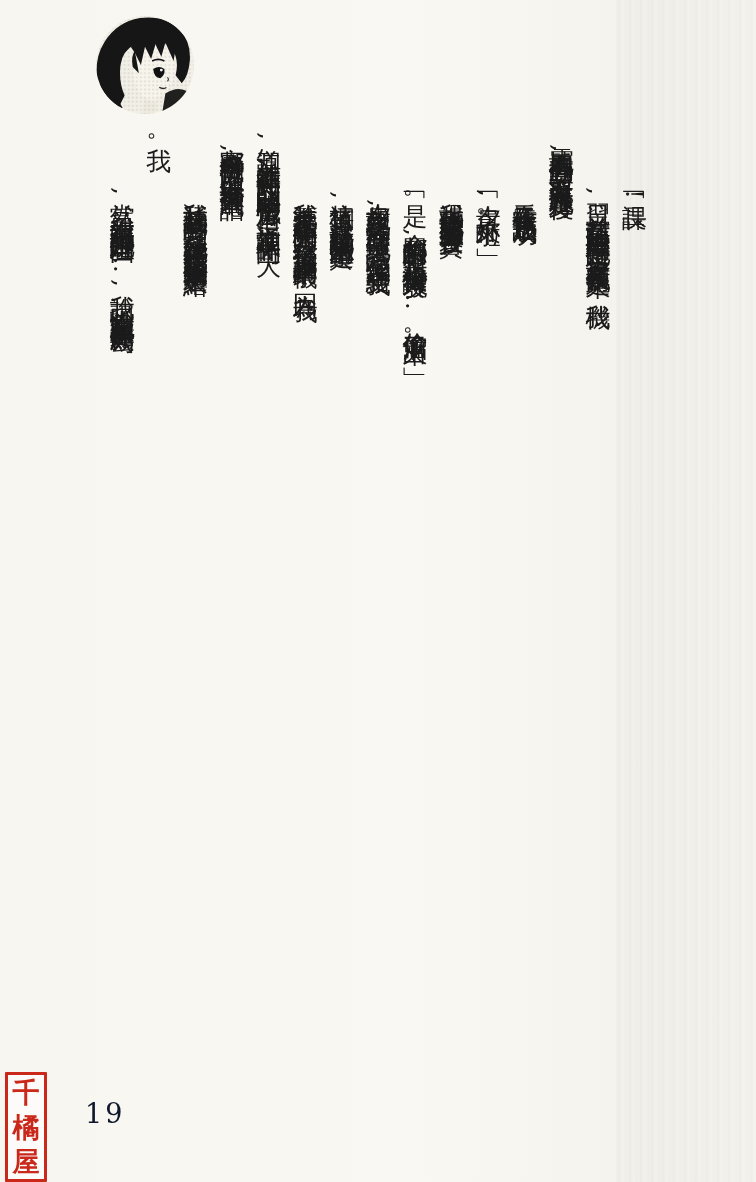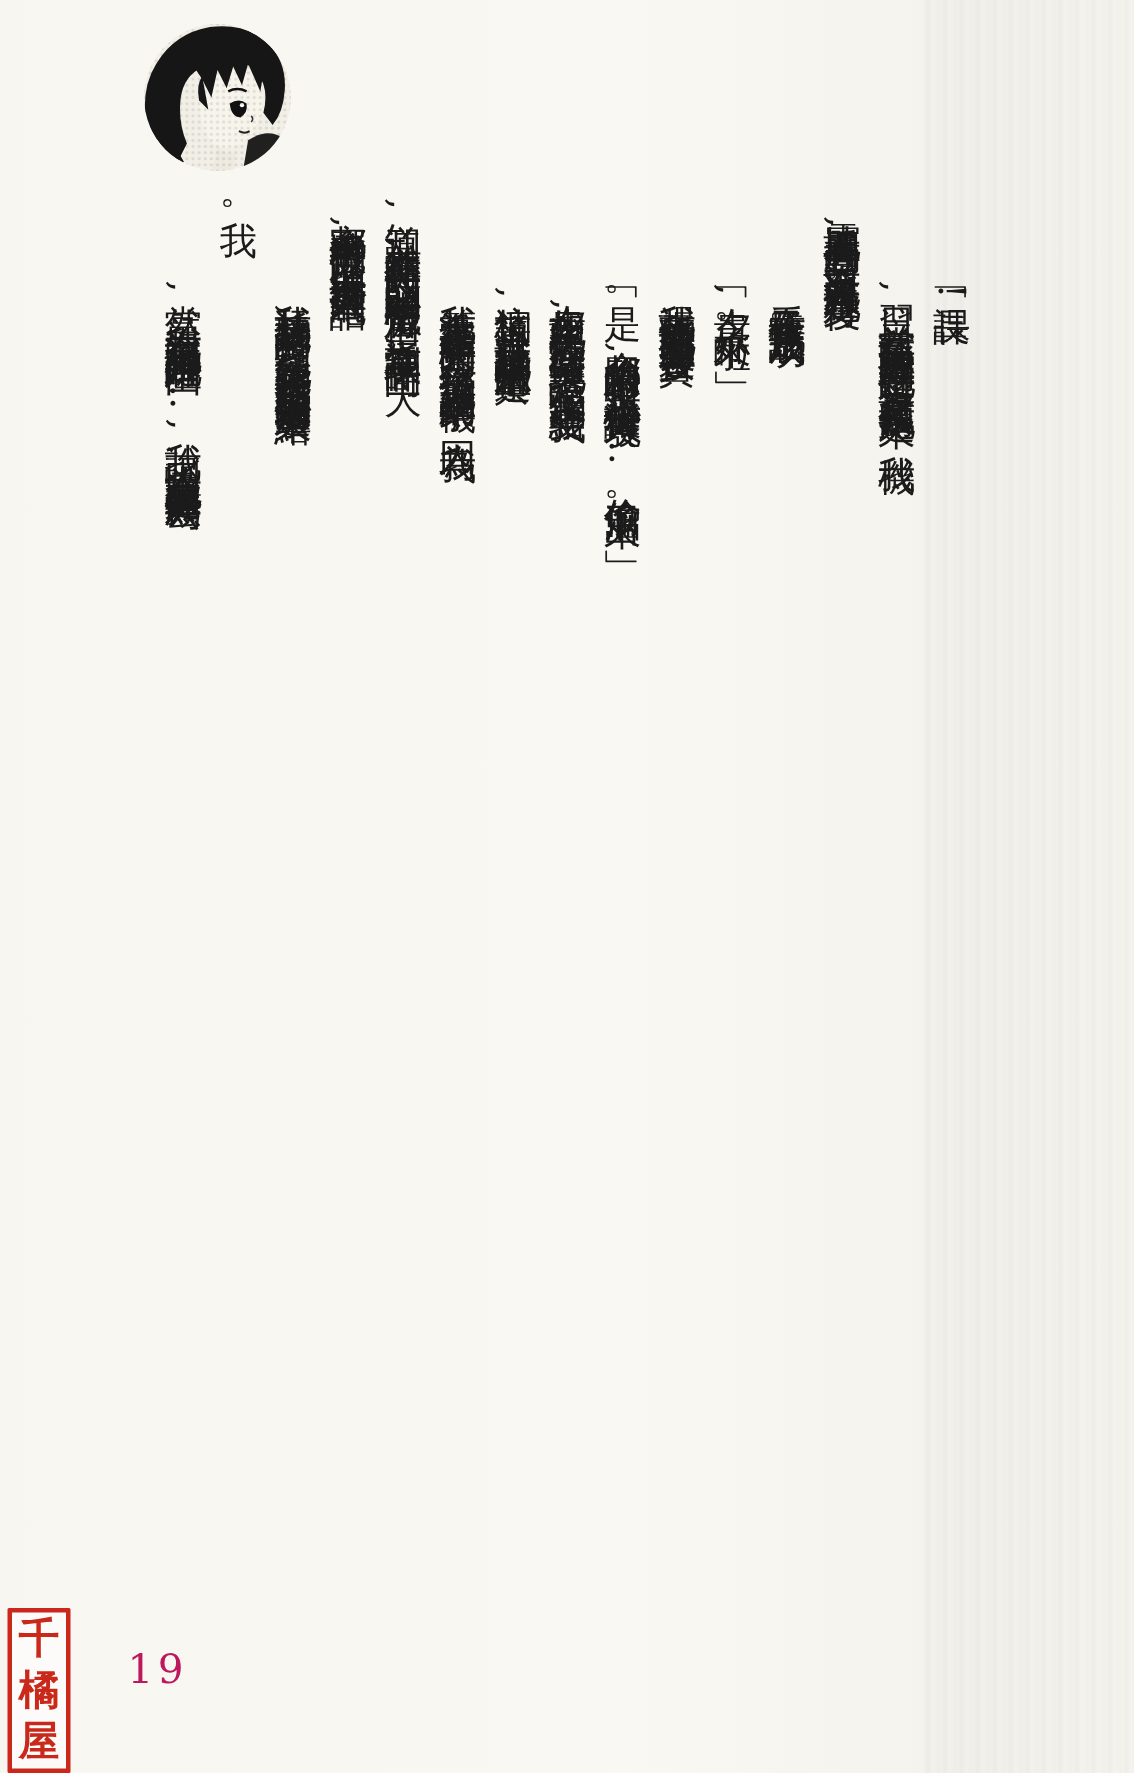--- a/index.html
+++ b/index.html
@@ -60,21 +60,21 @@
     height: 102px;
   }
 
   
   .page-number {
     position: absolute;
     left: 85px;
     top: 1098px;
     font-size: 27px;
     letter-spacing: 3px;
-    color: #be185d;
+    color: #0f172a;
     text-align: center;
   }
 
   
   .seal {
     position: absolute;
     left: 5px;
     top: 1072px;
     width: 36px;
     height: 100px;

